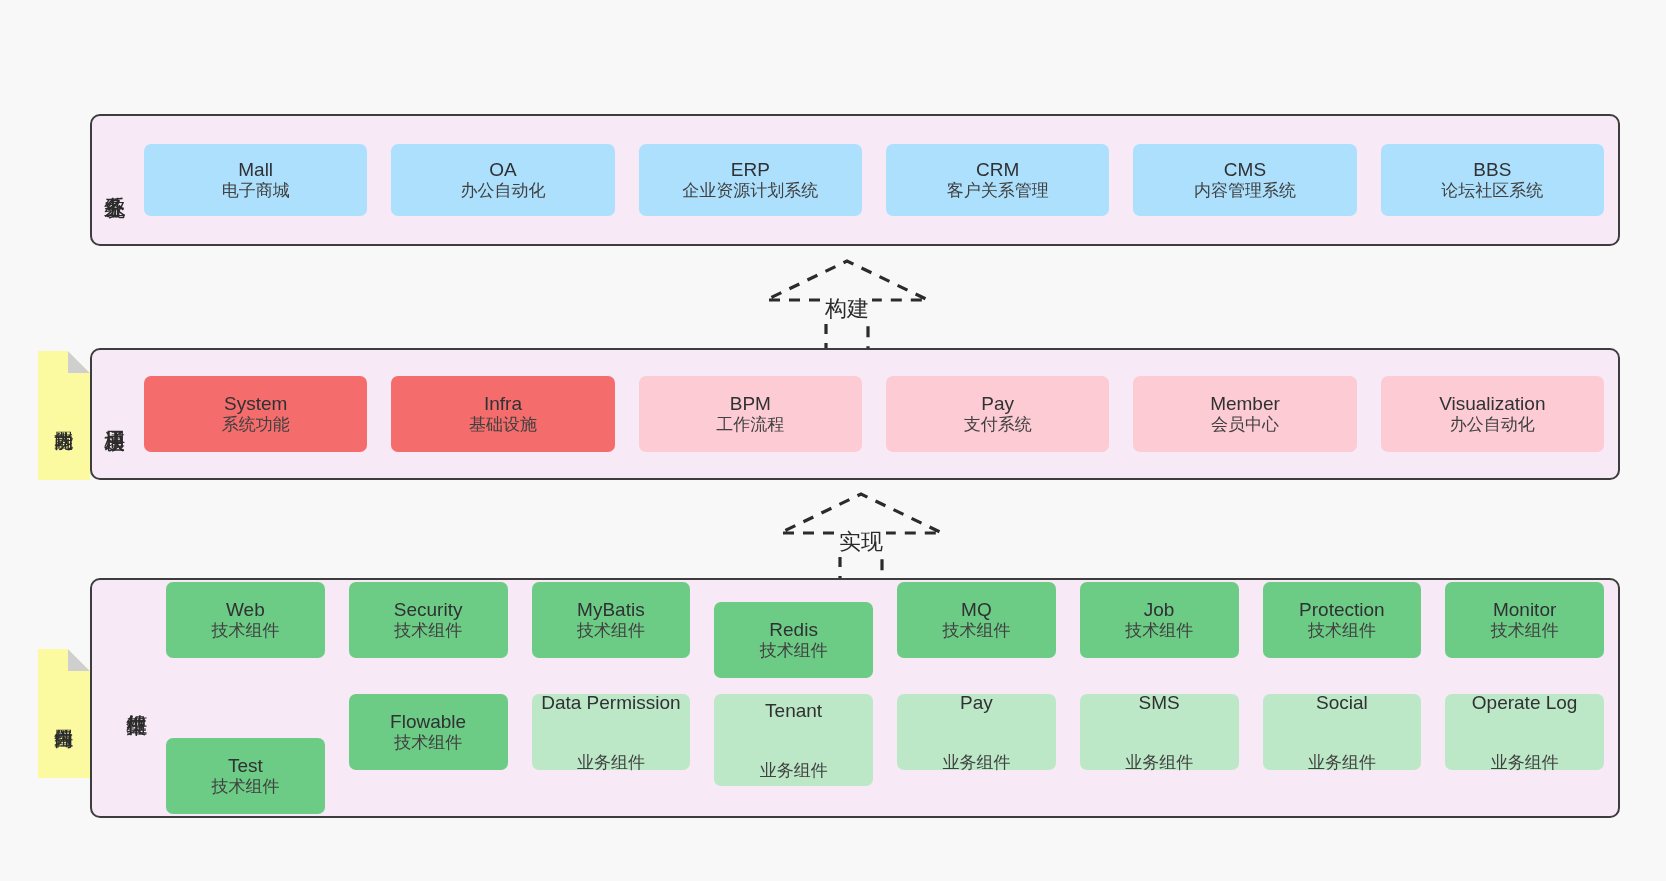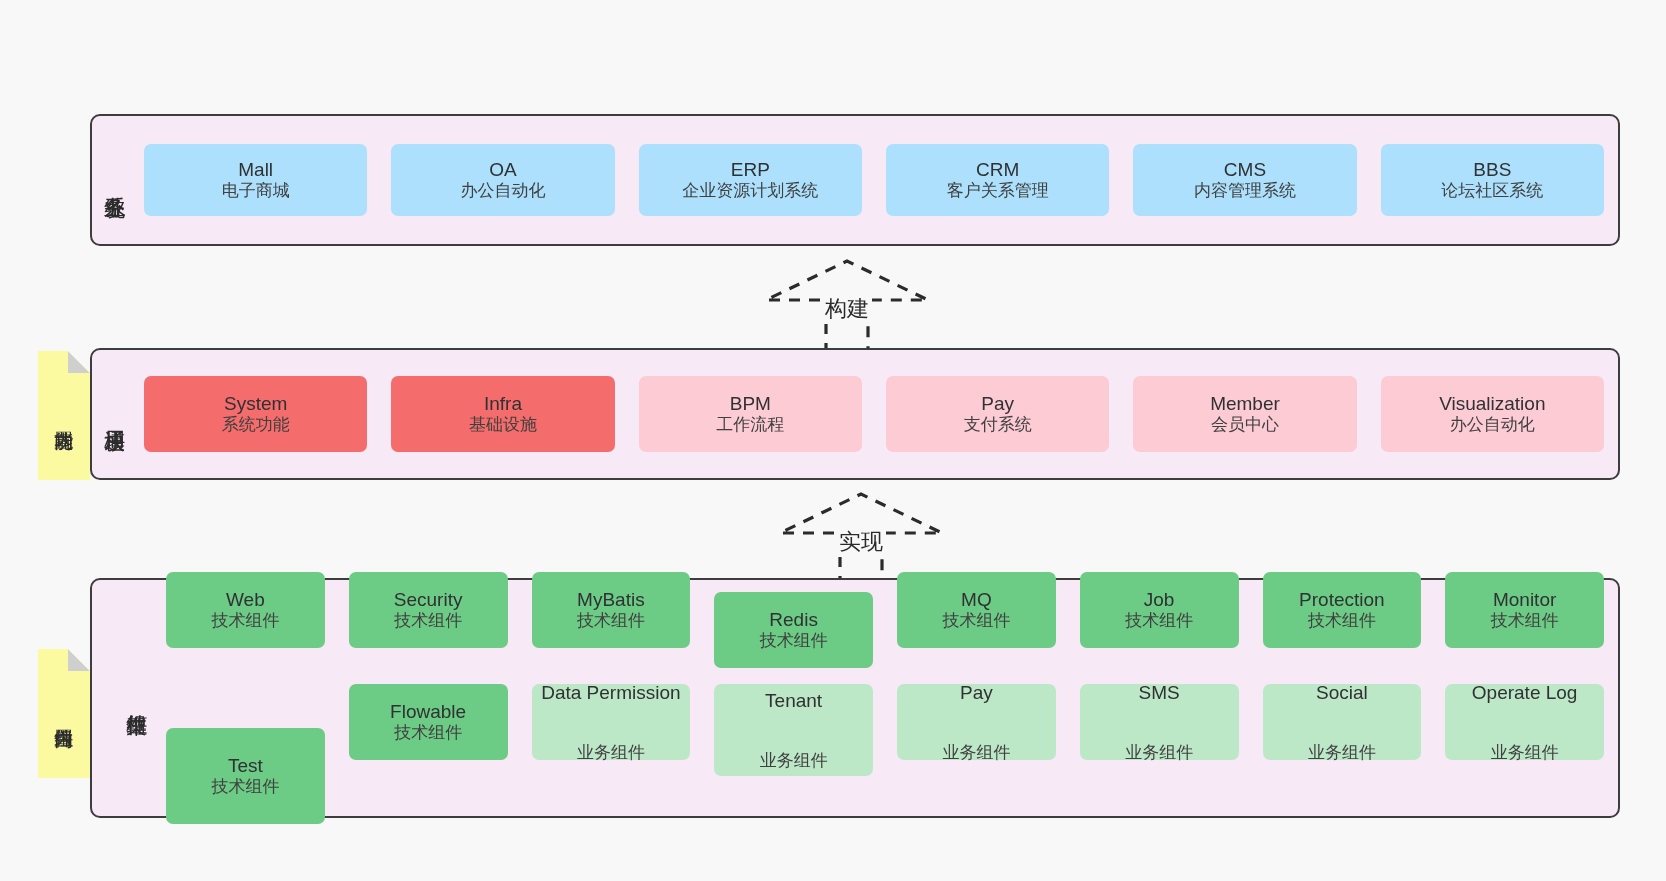--- a/index.html
+++ b/index.html
@@ -264,21 +264,21 @@
           <span class="en">Protection</span>
           <span class="cn">技术组件</span>
         </div>
         <div class="cell c-green" style="height:76px;">
           <span class="en">Monitor</span>
           <span class="cn">技术组件</span>
         </div>
       </div>
 
       <div class="row" style="gap:24px;">
-        <div class="cell c-green" style="height:96px;margin-top:44px;">
+        <div class="cell c-green" style="height:76px;margin-top:44px;">
           <span class="en">Test</span>
           <span class="cn">技术组件</span>
         </div>
         <div class="cell c-green" style="height:76px;">
           <span class="en">Flowable</span>
           <span class="cn">技术组件</span>
         </div>
         <div class="cell c-lightgreen" style="height:76px;">
           <span class="en">Data Permission</span>
           <span class="cn">业务组件</span>

